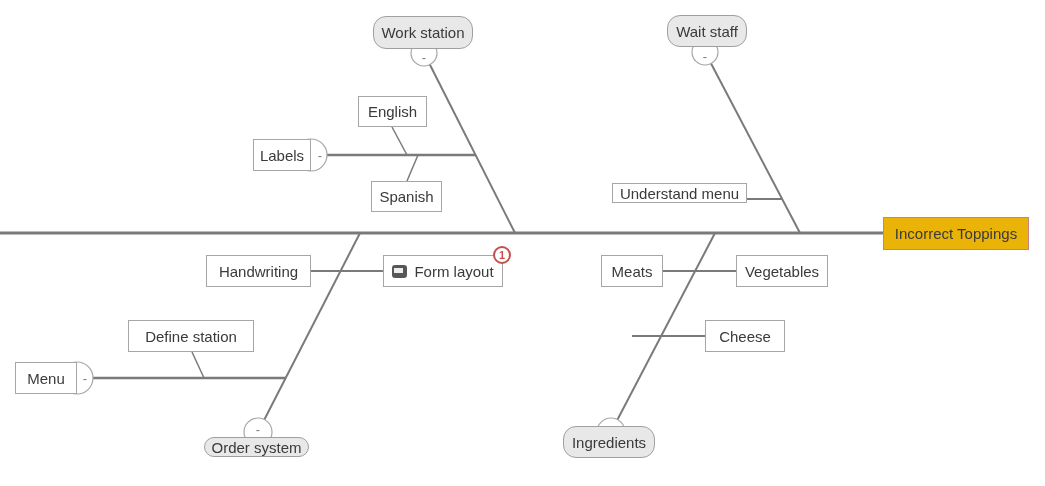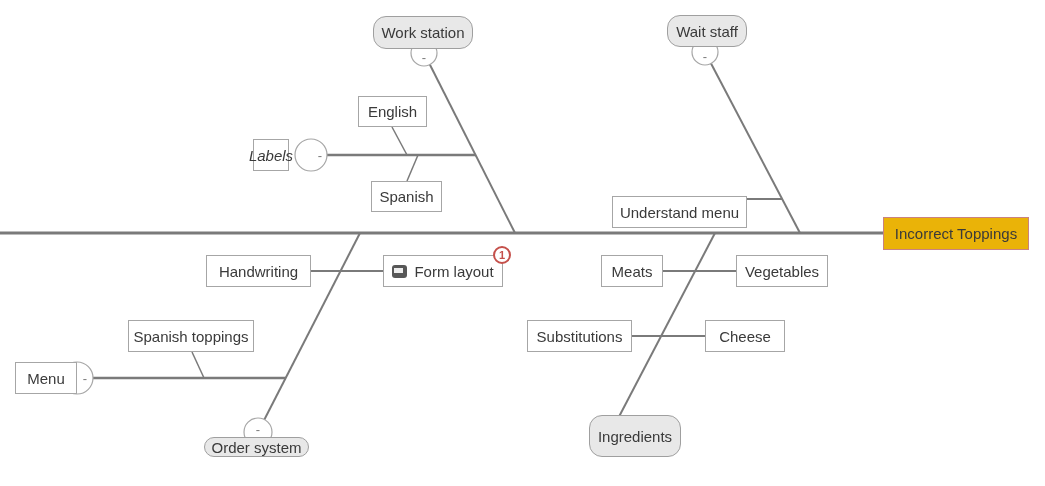--- a/index.html
+++ b/index.html
@@ -107,41 +107,41 @@
   </div>
 
   <div class="node cat" style="left:667px;top:15px;width:80px;height:32px;align-items:center;">
     <span class="node-label">Wait staff</span>
   </div>
 
   <div class="node cat" style="left:204px;top:437px;width:105px;height:20px;">
     <span class="node-label">Order system</span>
   </div>
 
-  <div class="node cat" style="left:563px;top:415px;width:92px;height:42px;margin-left:26px;">
+  <div class="node cat" style="left:563px;top:426px;width:92px;height:32px;">
     <span class="node-label">Ingredients</span>
   </div>
 
   <div class="node effect" style="left:883px;top:217px;width:146px;height:33px;">
     <span class="node-label">Incorrect Toppings</span>
   </div>
 
   <div class="node" style="left:358px;top:96px;width:69px;height:31px;">
     <span class="node-label">English</span>
   </div>
 
-  <div class="node" style="left:253px;top:139px;width:36px;height:32px;font-style:italic;">
+  <div class="node" style="left:253px;top:139px;width:58px;height:32px;">
     <span class="node-label">Labels</span>
   </div>
 
   <div class="node" style="left:371px;top:181px;width:71px;height:31px;">
     <span class="node-label">Spanish</span>
   </div>
 
-  <div class="node" style="left:612px;top:196px;width:135px;height:32px;">
+  <div class="node" style="left:612px;top:183px;width:135px;height:20px;">
     <span class="node-label">Understand menu</span>
   </div>
 
   <div class="node" style="left:206px;top:255px;width:105px;height:32px;">
     <span class="node-label">Handwriting</span>
   </div>
 
   <div class="node" style="left:383px;top:255px;width:120px;height:32px;">
     <span class="note-icon">
       <span class="note-inner"></span>
@@ -152,26 +152,23 @@
 
   <div class="node" style="left:601px;top:255px;width:62px;height:32px;">
     <span class="node-label">Meats</span>
   </div>
 
   <div class="node" style="left:736px;top:255px;width:92px;height:32px;">
     <span class="node-label">Vegetables</span>
   </div>
 
   <div class="node" style="left:128px;top:320px;width:126px;height:32px;">
-    <span class="node-label">Spanish toppings</span>
+    <span class="node-label">Define station</span>
   </div>
 
-  <div class="node" style="left:527px;top:320px;width:105px;height:32px;">
-    <span class="node-label">Substitutions</span>
-  </div>
 
   <div class="node" style="left:705px;top:320px;width:80px;height:32px;">
     <span class="node-label">Cheese</span>
   </div>
 
   <div class="node" style="left:15px;top:362px;width:62px;height:32px;">
     <span class="node-label">Menu</span>
   </div>
 
 </div>

